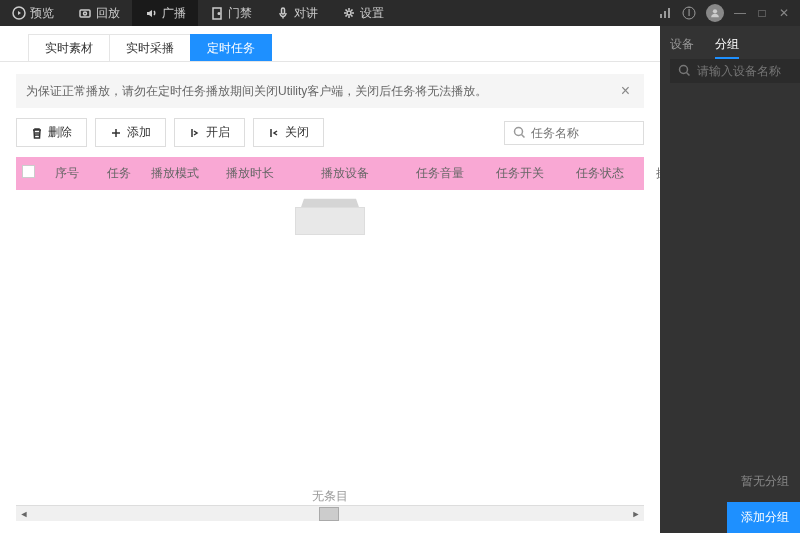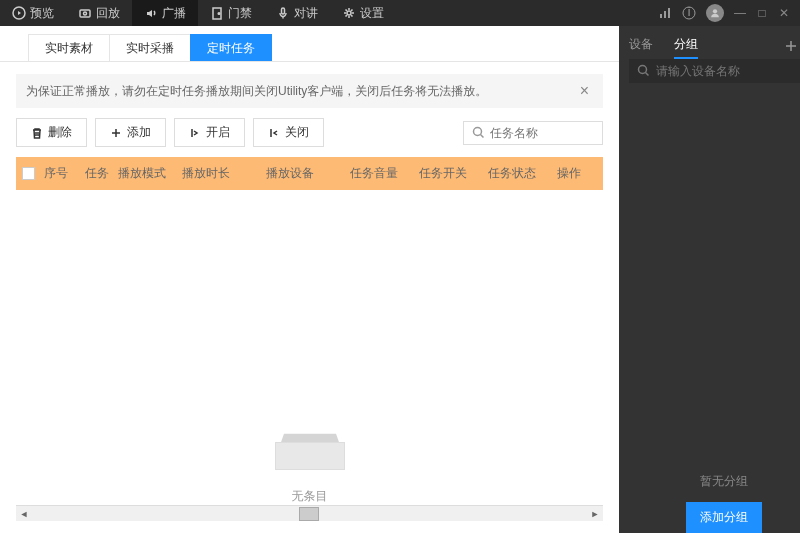--- a/index.html
+++ b/index.html
@@ -22,24 +22,24 @@
 .tab.active{background:#1e90ff;color:#fff;border-color:#1e90ff}
 .content{flex:1;padding:12px 16px;display:flex;flex-direction:column;overflow:hidden}
 .notice{background:#f5f5f5;padding:8px 10px;color:#666;display:flex;align-items:center;margin-bottom:10px;position:relative}
 .notice-close{margin-left:auto;cursor:pointer;font-size:16px;color:#888;padding:0 4px}
 .toolbar{display:flex;gap:8px;margin-bottom:10px;align-items:center}
 .btn{border:1px solid #ddd;background:#fff;padding:5px 14px;display:flex;align-items:center;gap:5px;cursor:pointer;color:#333}
 .btn svg{width:12px;height:12px;stroke:currentColor;fill:none;stroke-width:1.5}
 .search{margin-left:auto;border:1px solid #ddd;display:flex;align-items:center;padding:4px 8px;width:140px}
 .search svg{width:13px;height:13px;stroke:#999;fill:none;stroke-width:1.5;margin-right:5px}
 .search input{border:none;outline:none;flex:1;font-size:12px;color:#333;width:100%}
-.table-head{background:#fdba74;display:flex;align-items:center;padding:8px 6px;color:#666;gap:9px}
+.table-head{background:#f9a8d4;display:flex;align-items:flex-start;padding:8px 6px;color:#666;gap:20px}
 .th{flex-shrink:0;white-space:nowrap;overflow:hidden}
 .checkbox{width:13px;height:13px;border:1px solid #ccc;background:#fff;cursor:pointer;flex-shrink:0}
-.empty{flex:1;display:flex;flex-direction:column;align-items:center;justify-content:flex-end;color:#999}
+.empty{flex:1;display:flex;flex-direction:column;align-items:center;justify-content:space-between;color:#999}
 .empty-box{width:70px;height:45px;position:relative;margin-bottom:18px}
 .box-back{position:absolute;top:0;left:5px;width:60px;height:20px;background:#d5d5d5;transform:perspective(100px) rotateX(50deg);transform-origin:bottom}
 .box-front{position:absolute;bottom:0;width:70px;height:28px;background:#e8e8e8;border:1px solid #ddd}
 .hscroll{height:16px;background:#f0f0f0;border-top:1px solid #ddd;display:flex;align-items:center;position:relative}
 .hscroll-track{flex:1;height:14px;margin:0 16px;position:relative}
 .hscroll-thumb{position:absolute;left:48%;width:20px;height:14px;background:#ccc;border:1px solid #aaa}
 .hscroll-btn{width:16px;height:14px;display:flex;align-items:center;justify-content:center;color:#666;cursor:pointer;font-size:9px}
 .side{flex:1;background:#333;display:flex;flex-direction:column;color:#ccc}
 .side-tabs{display:flex;padding:6px 10px 0;gap:21px;align-items:center}
 .side-tab{padding:4px 0;cursor:pointer;color:#999;border-bottom:2px solid transparent}

